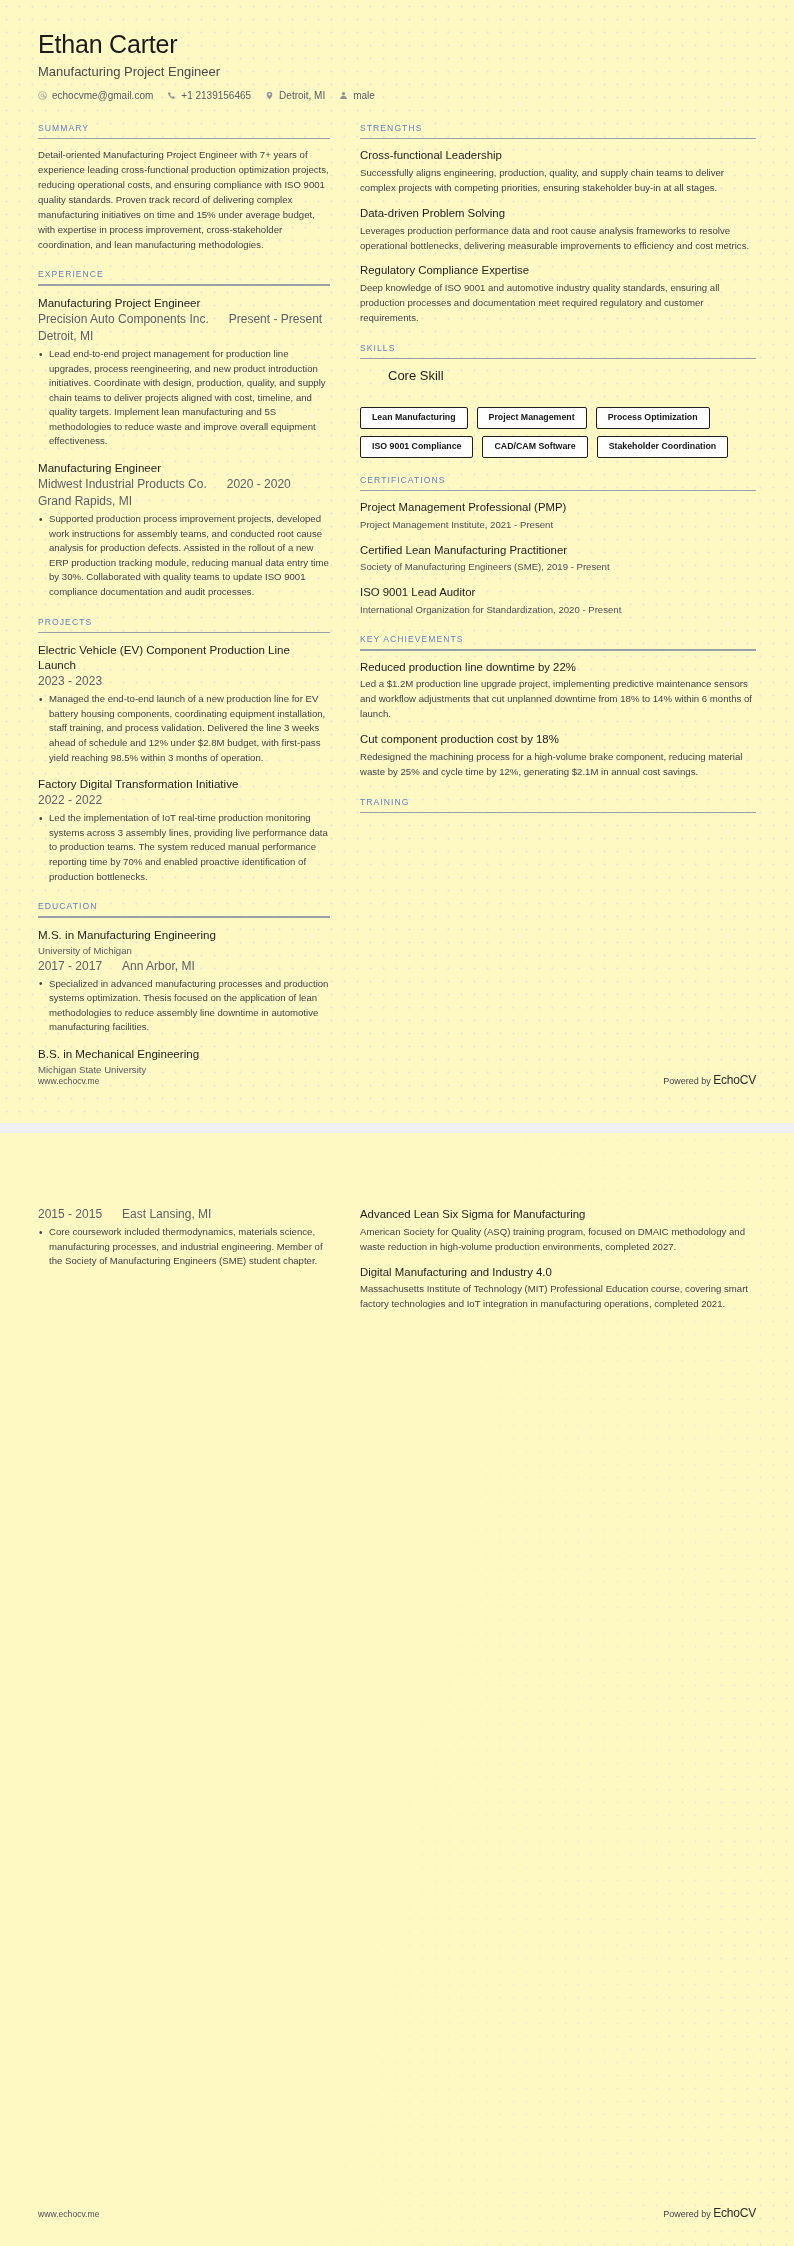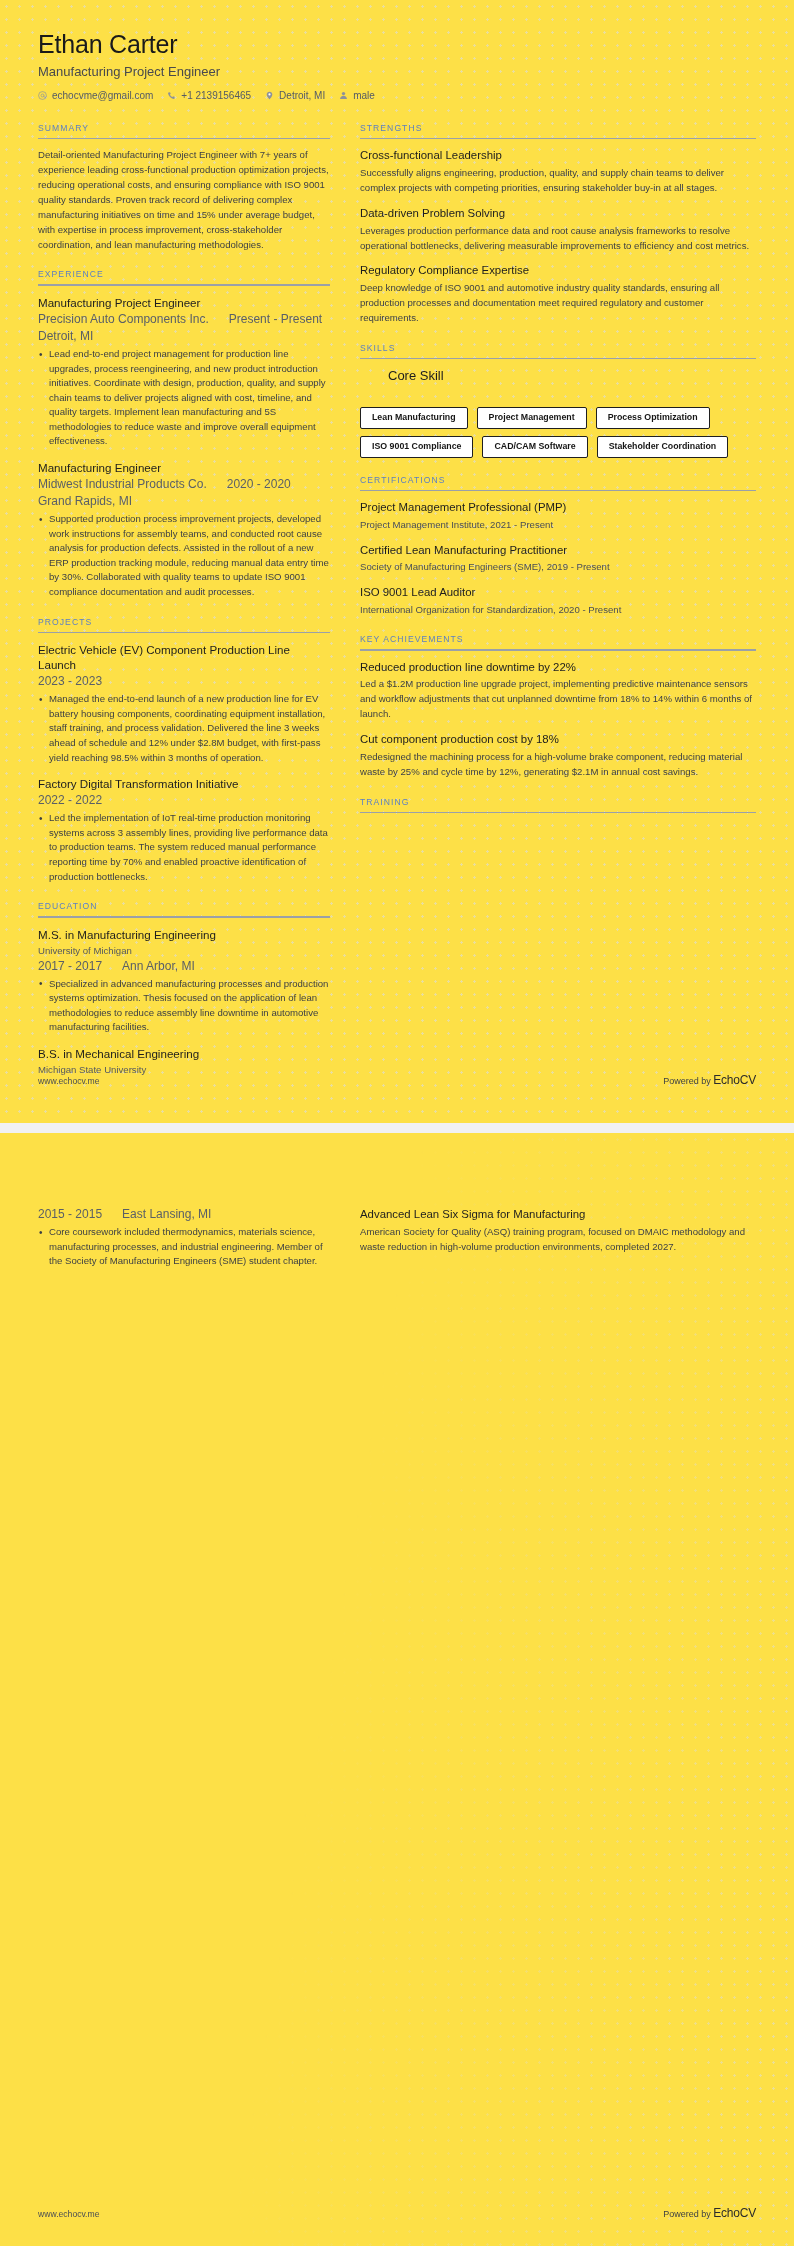--- a/index.html
+++ b/index.html
@@ -14,21 +14,21 @@
   .doc {
     width: 794px;
     position: relative;
   }
 
   
   .page {
     position: relative;
     width: 794px;
     height: 1123px;
-    background: #fde047;
+    background: #fef9c3;
     overflow: hidden;
   }
   .page-bg {
     position: absolute;
     inset: 0;
     background-image: radial-gradient(#d9dde6 1.1px, transparent 1.2px);
     background-size: 13px 13px;
     opacity: 0.55;
     pointer-events: none;
   }
@@ -479,20 +479,24 @@
         </div>
 
         <div class="col-gap"></div>
 
         <div class="col-right">
           <div class="sec">
             <div class="block">
               <div class="block-title">Advanced Lean Six Sigma for Manufacturing</div>
               <div class="block-body">American Society for Quality (ASQ) training program, focused on DMAIC methodology and waste reduction in high-volume production environments, completed 2027.</div>
             </div>
+            <div class="block">
+              <div class="block-title">Digital Manufacturing and Industry 4.0</div>
+              <div class="block-body">Massachusetts Institute of Technology (MIT) Professional Education course, covering smart factory technologies and IoT integration in manufacturing operations, completed 2021.</div>
+            </div>
           </div>
         </div>
       </div>
 
       <div class="footer">
         <span>www.echocv.me</span>
         <span class="brand"><span>Powered by </span><b>EchoCV</b></span>
       </div>
     </div>
   </div>

